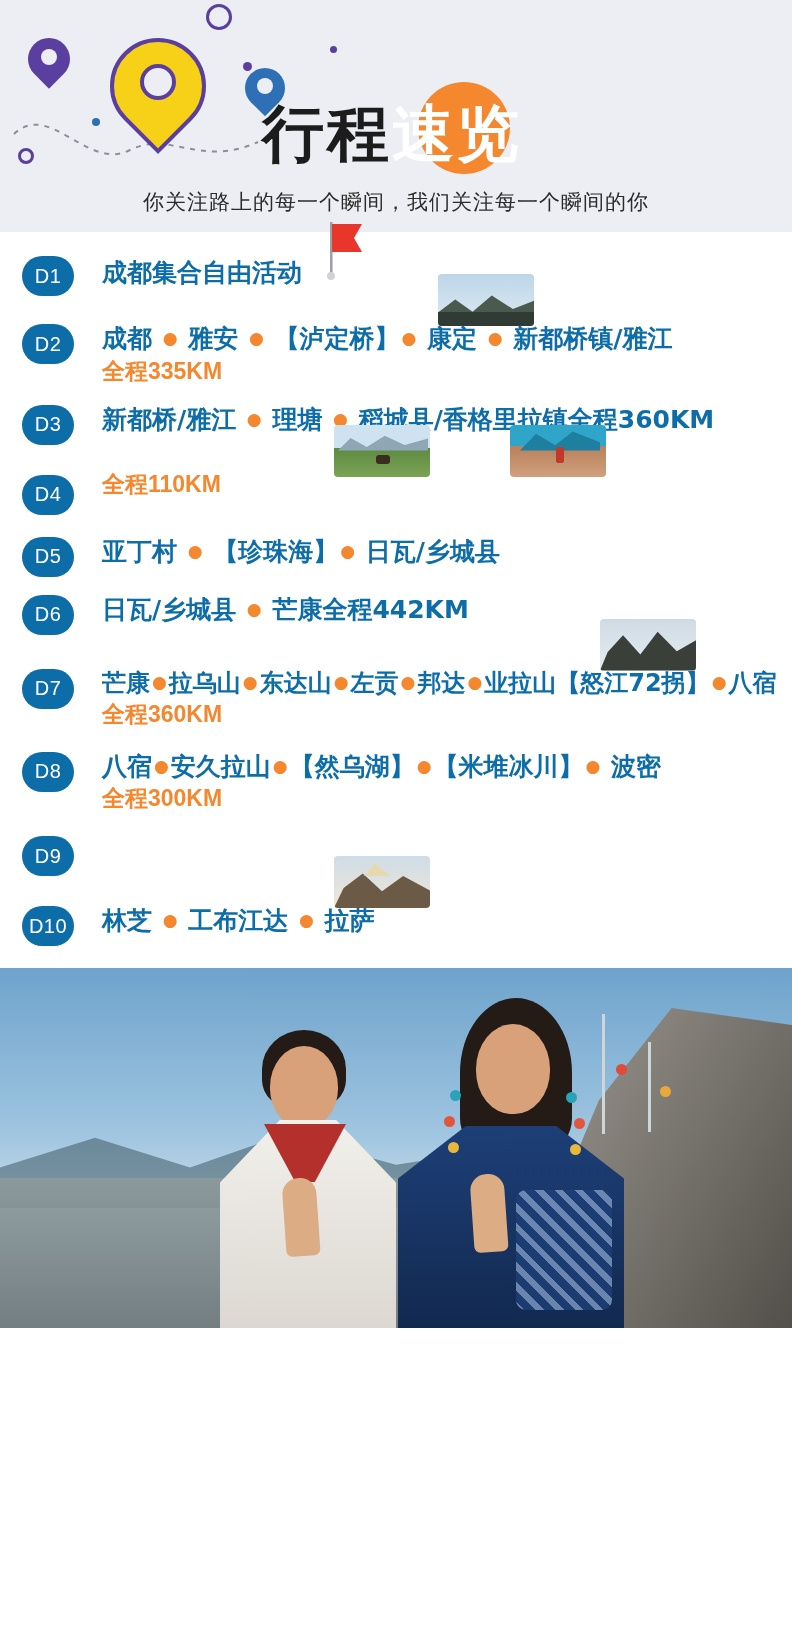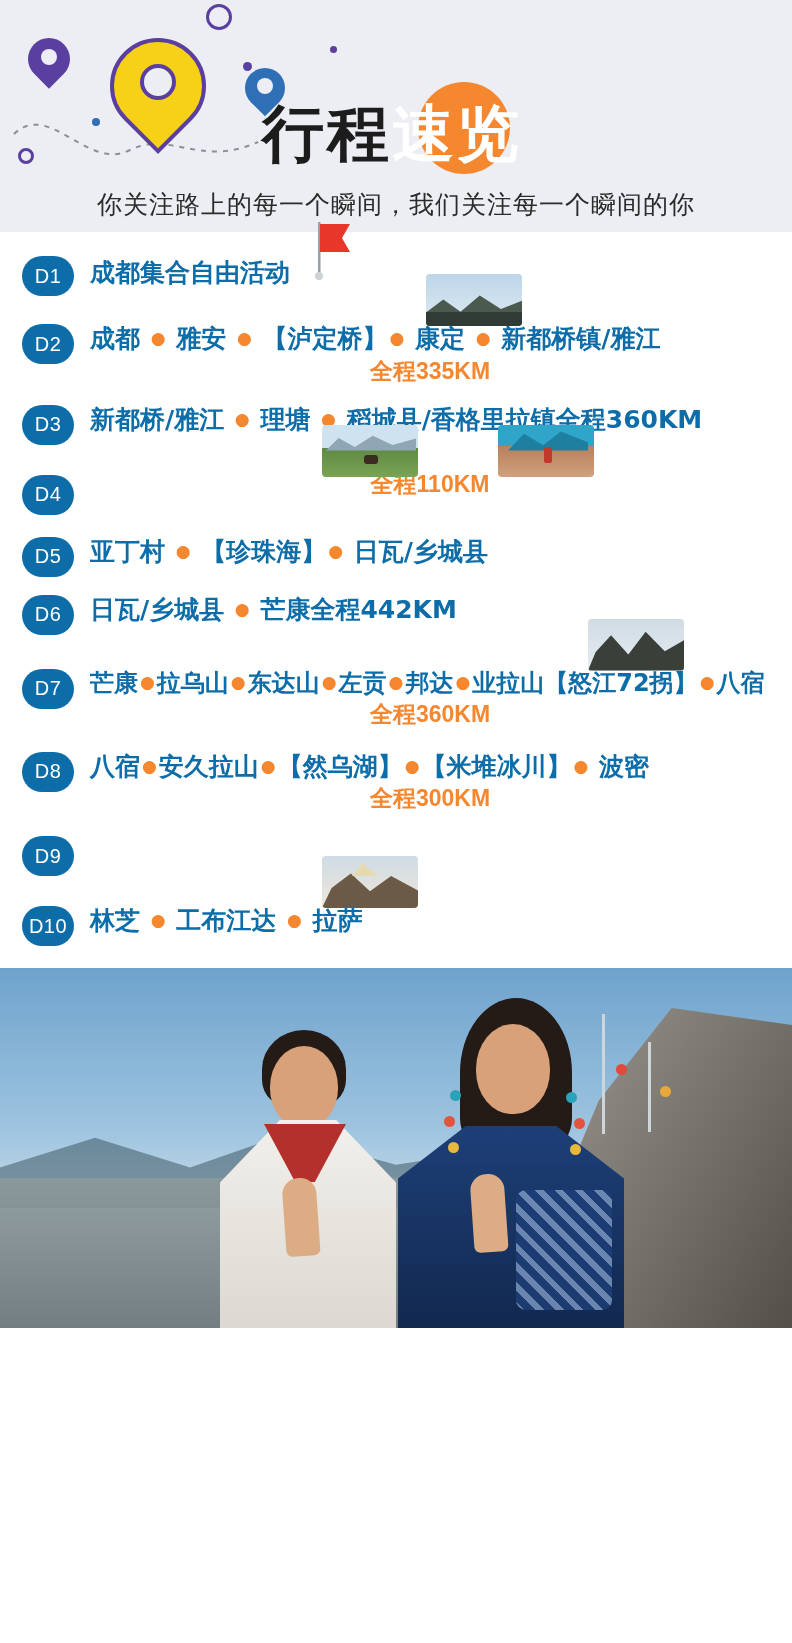--- a/index.html
+++ b/index.html
@@ -63,38 +63,39 @@
     font-weight: bold;
     color: #1c1c1c;
     font-family: "DejaVu Sans", "Liberation Sans", sans-serif;
   }
   .title-zh .hl { color: #ffffff; }
   .subtitle {
     position: absolute;
     left: 0; top: 188px;
     width: 792px;
     text-align: center;
-    font-size: 25px;
+    font-size: 21px;
     color: #2b2b2b;
     letter-spacing: 1px;
   }
 
   
   .itinerary {
     position: relative;
     width: 792px;
     padding: 20px 0 16px 0;
     background: #ffffff;
   }
   .day-row {
     position: relative;
     display: flex;
     align-items: flex-start;
     padding: 0 10px 0 22px;
     margin-bottom: 4px;
+    gap: 12px;
   }
   .badge {
     flex: 0 0 auto;
     width: 52px; height: 40px;
     border-radius: 20px;
     background: #0d6da8;
     color: #ffffff;
     font-size: 20px;
     letter-spacing: 0.5px;
     display: flex;
@@ -117,21 +118,21 @@
   }
   .route-line .bullet {
     color: #f5872f;
     font-size: 17px;
     vertical-align: 3px;
     padding: 0 2px;
   }
   .km-line {
     font-size: 23px;
     color: #f5872f;
-    text-align: center;
+    text-align: left;
     padding-right: 12px;
     margin-top: -2px;
   }
   .km-line.left-ish { text-align: left; padding-left: 200px; }
 
   
   .thumb {
     position: absolute;
     width: 96px; height: 52px;
     border-radius: 4px;

